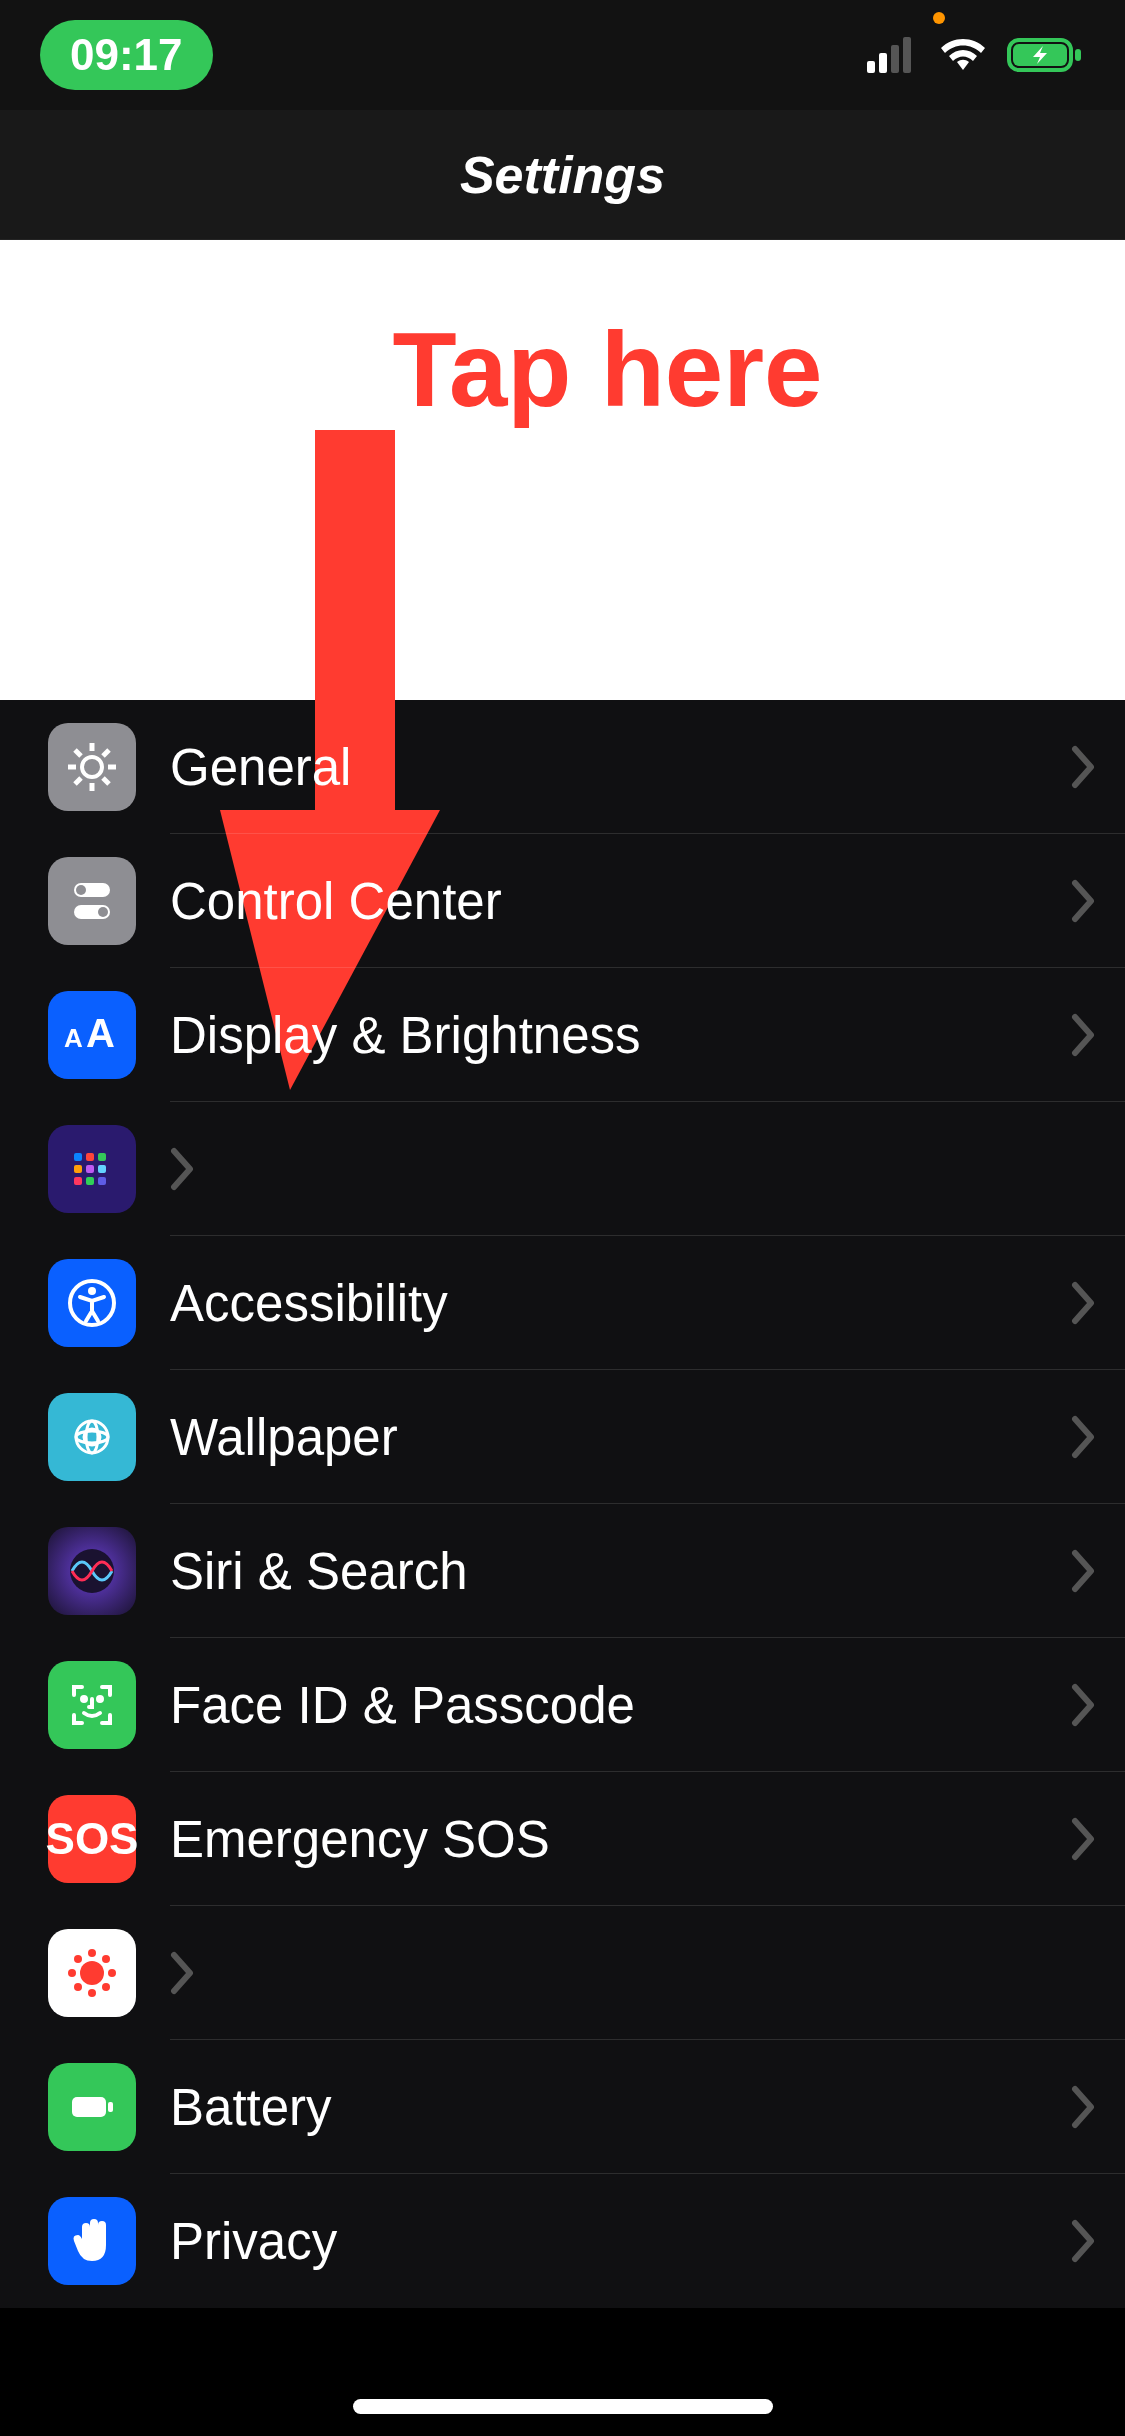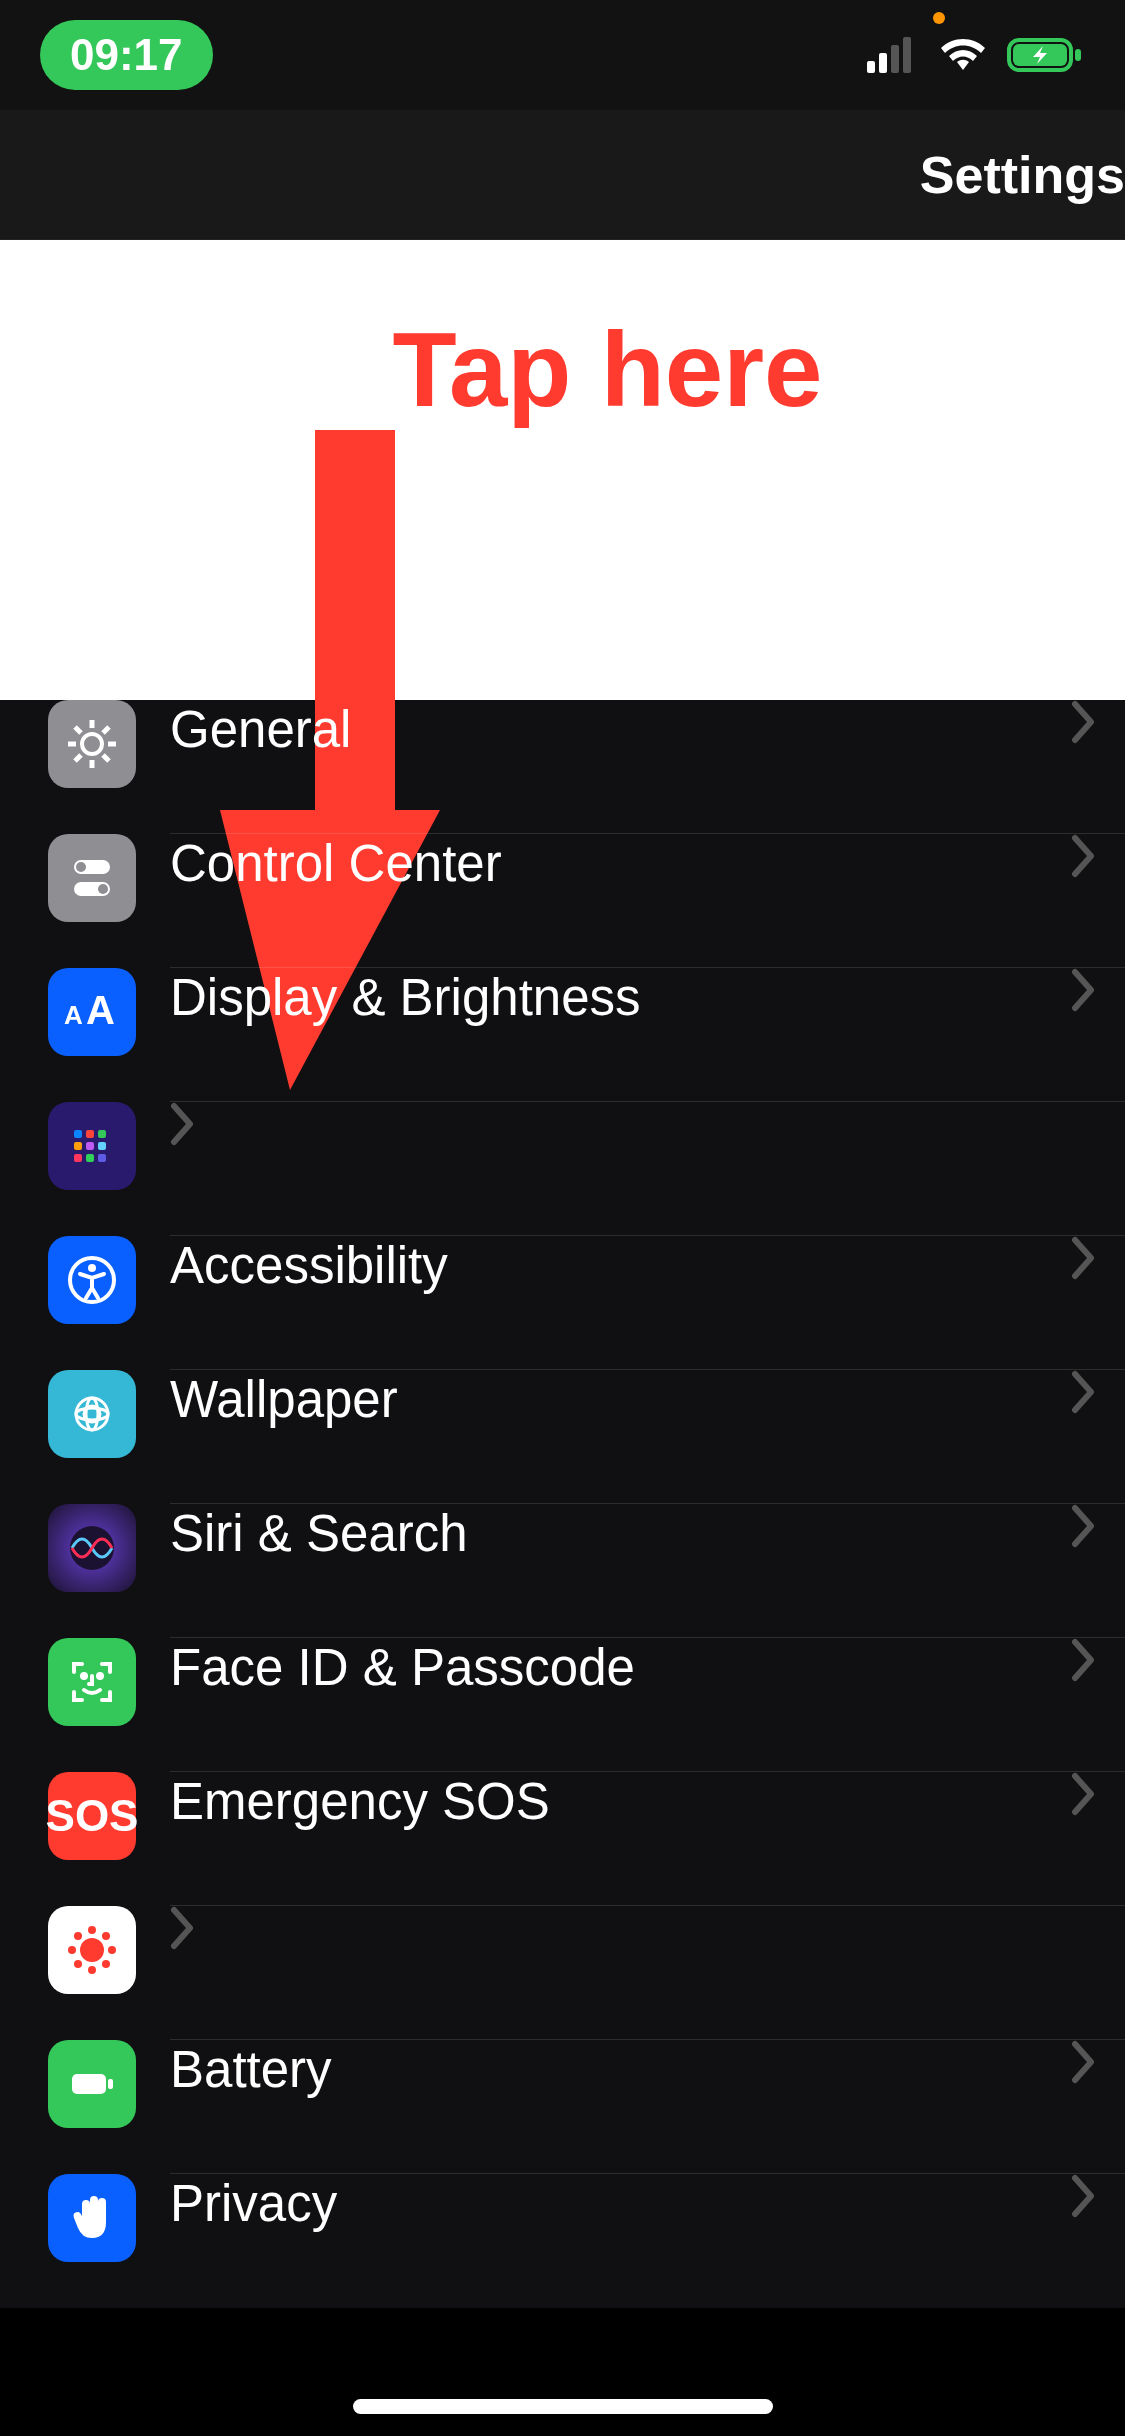--- a/index.html
+++ b/index.html
@@ -40,23 +40,24 @@
       right: 140px;
       width: 12px;
       height: 12px;
       background: #ff9500;
       border-radius: 50%;
     }
     .nav-header {
       height: 130px;
       display: flex;
       align-items: center;
-      justify-content: flex-end;
+      justify-content: center;
       background: rgba(35,35,35,0.7);
       border-bottom: 1px solid rgba(255,255,255,0.05);
+      font-style: italic;
     }
     .nav-title {
       color: #fff;
       font-size: 52px;
       font-weight: 600;
     }
     .annotation-area {
       height: 460px;
       background: #ffffff;
       position: relative;
@@ -74,20 +75,21 @@
     .arrow {
       position: absolute;
       left: 200px;
       top: 190px;
     }
     .list {
       background: #101012;
     }
     .row {
       display: flex;
+      align-items: center;
       height: 134px;
       padding: 0 28px 0 48px;
       position: relative;
     }
     .row::after {
       content: '';
       position: absolute;
       left: 170px;
       right: 0;
       bottom: 0;

